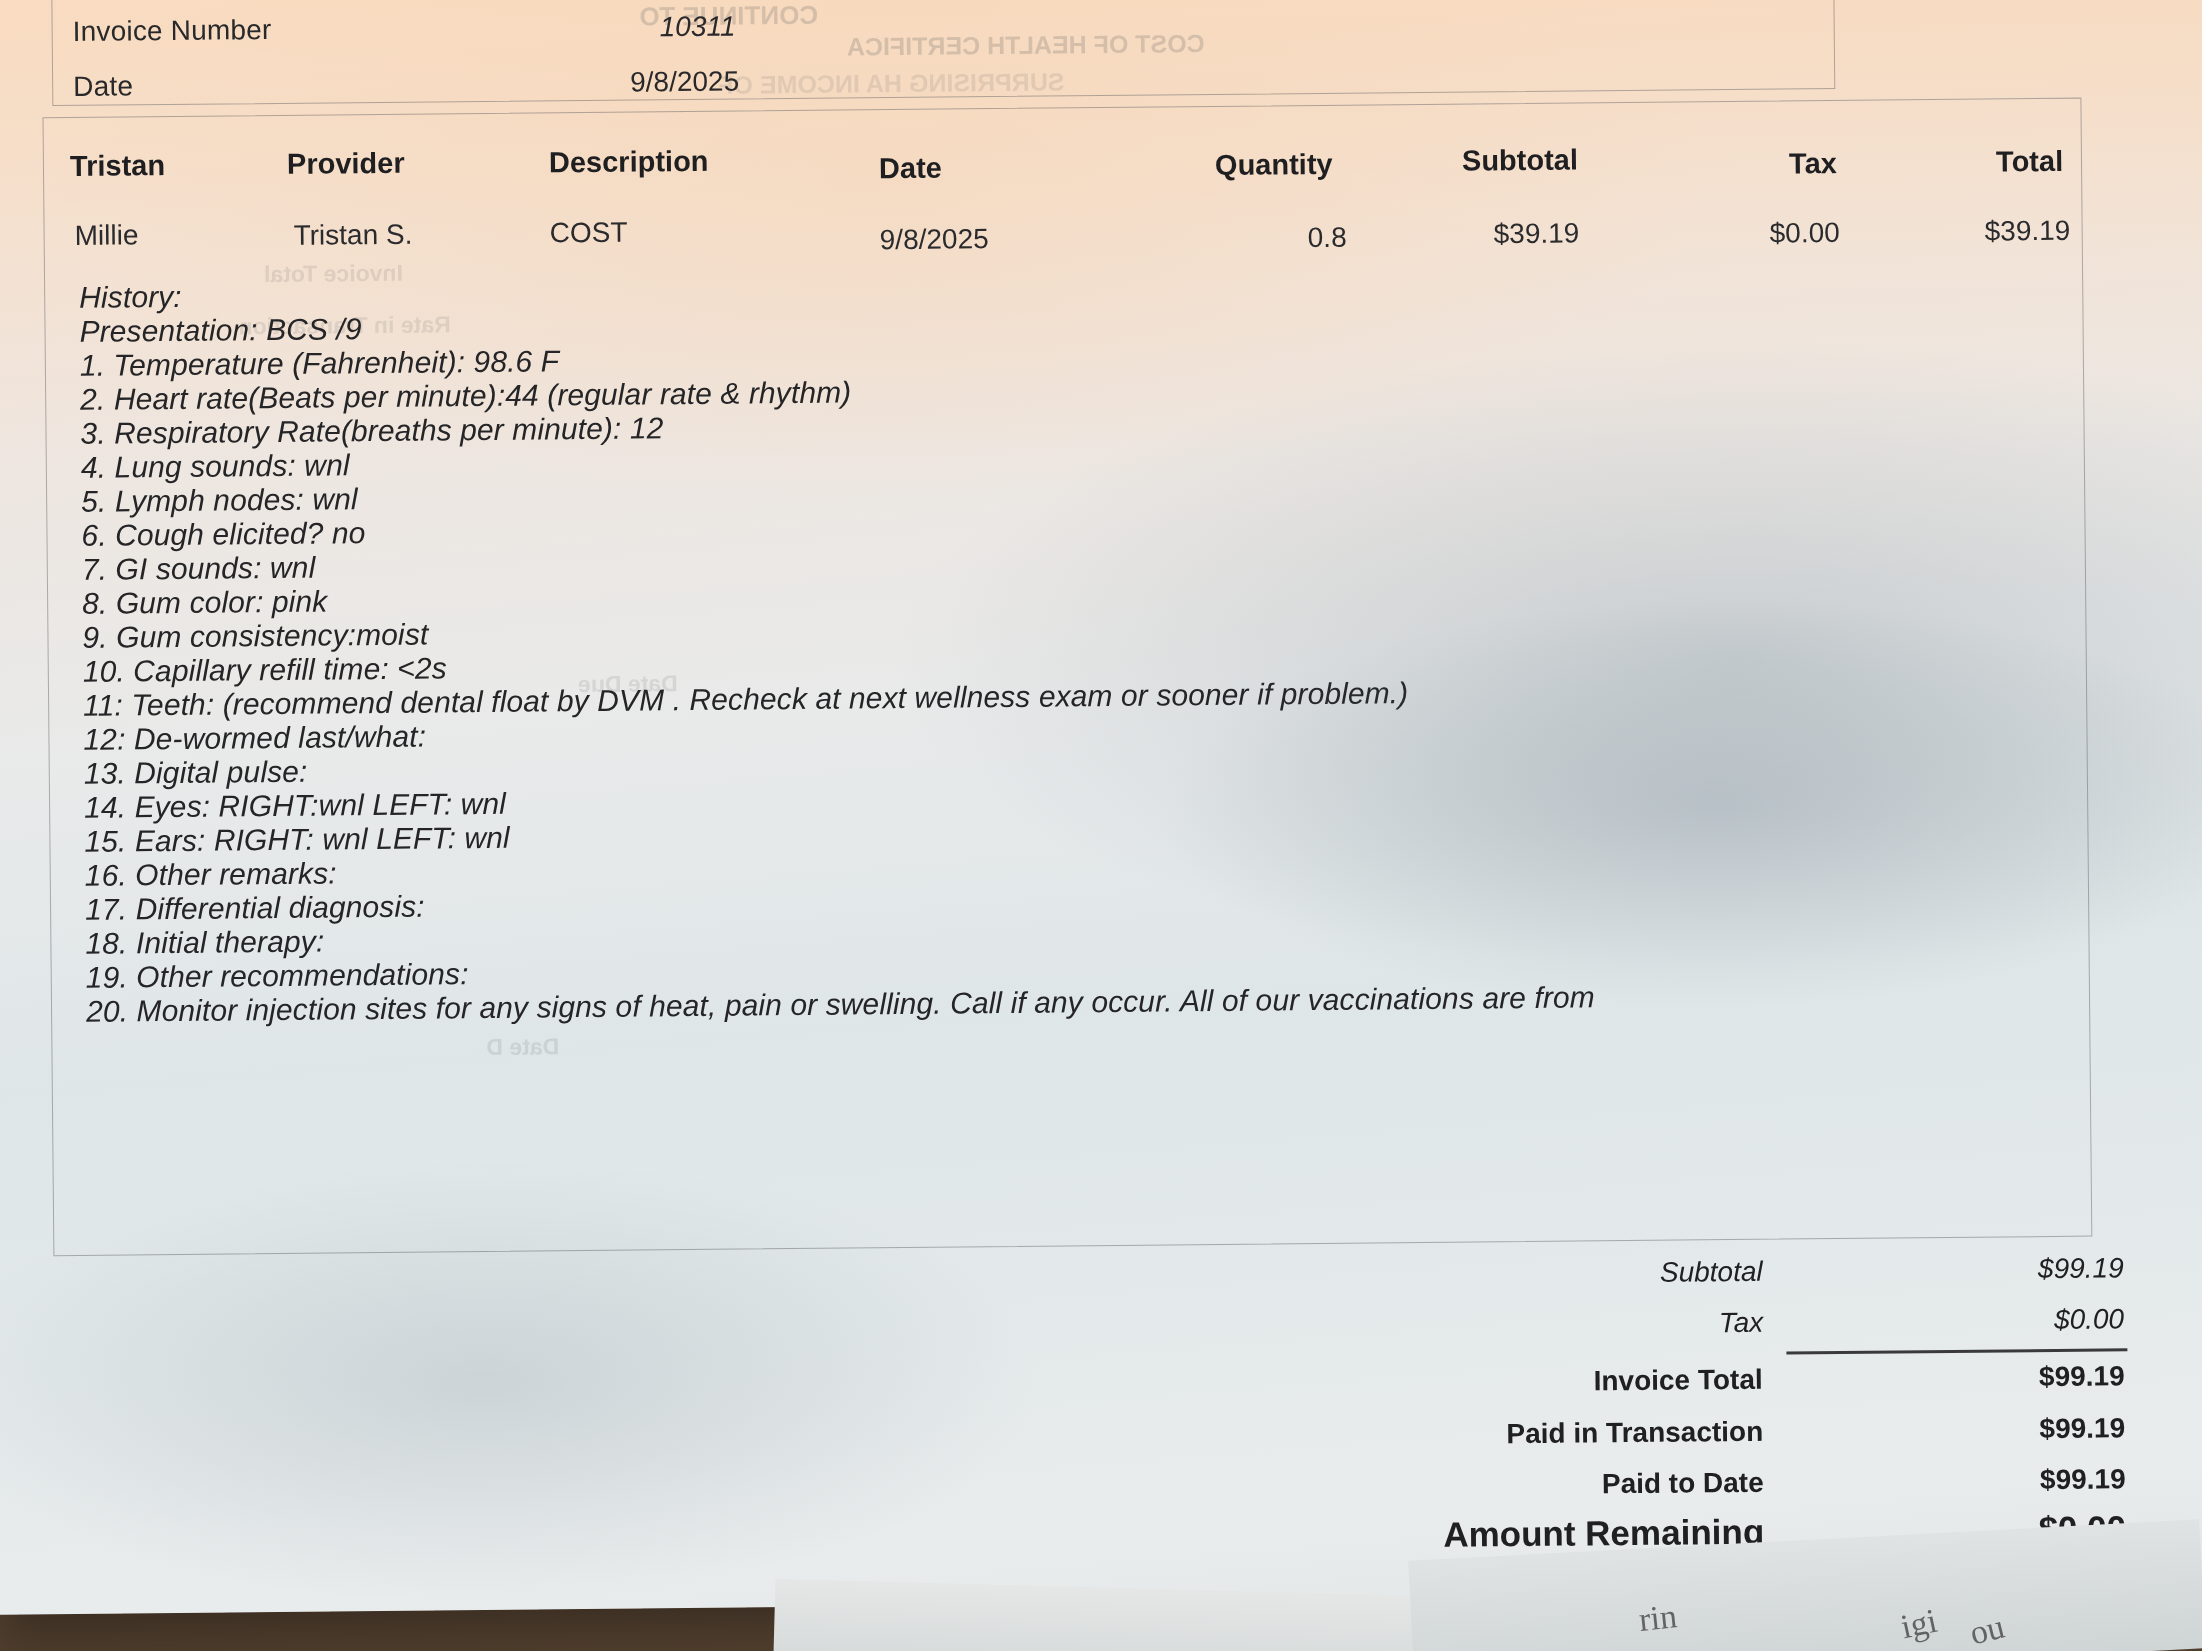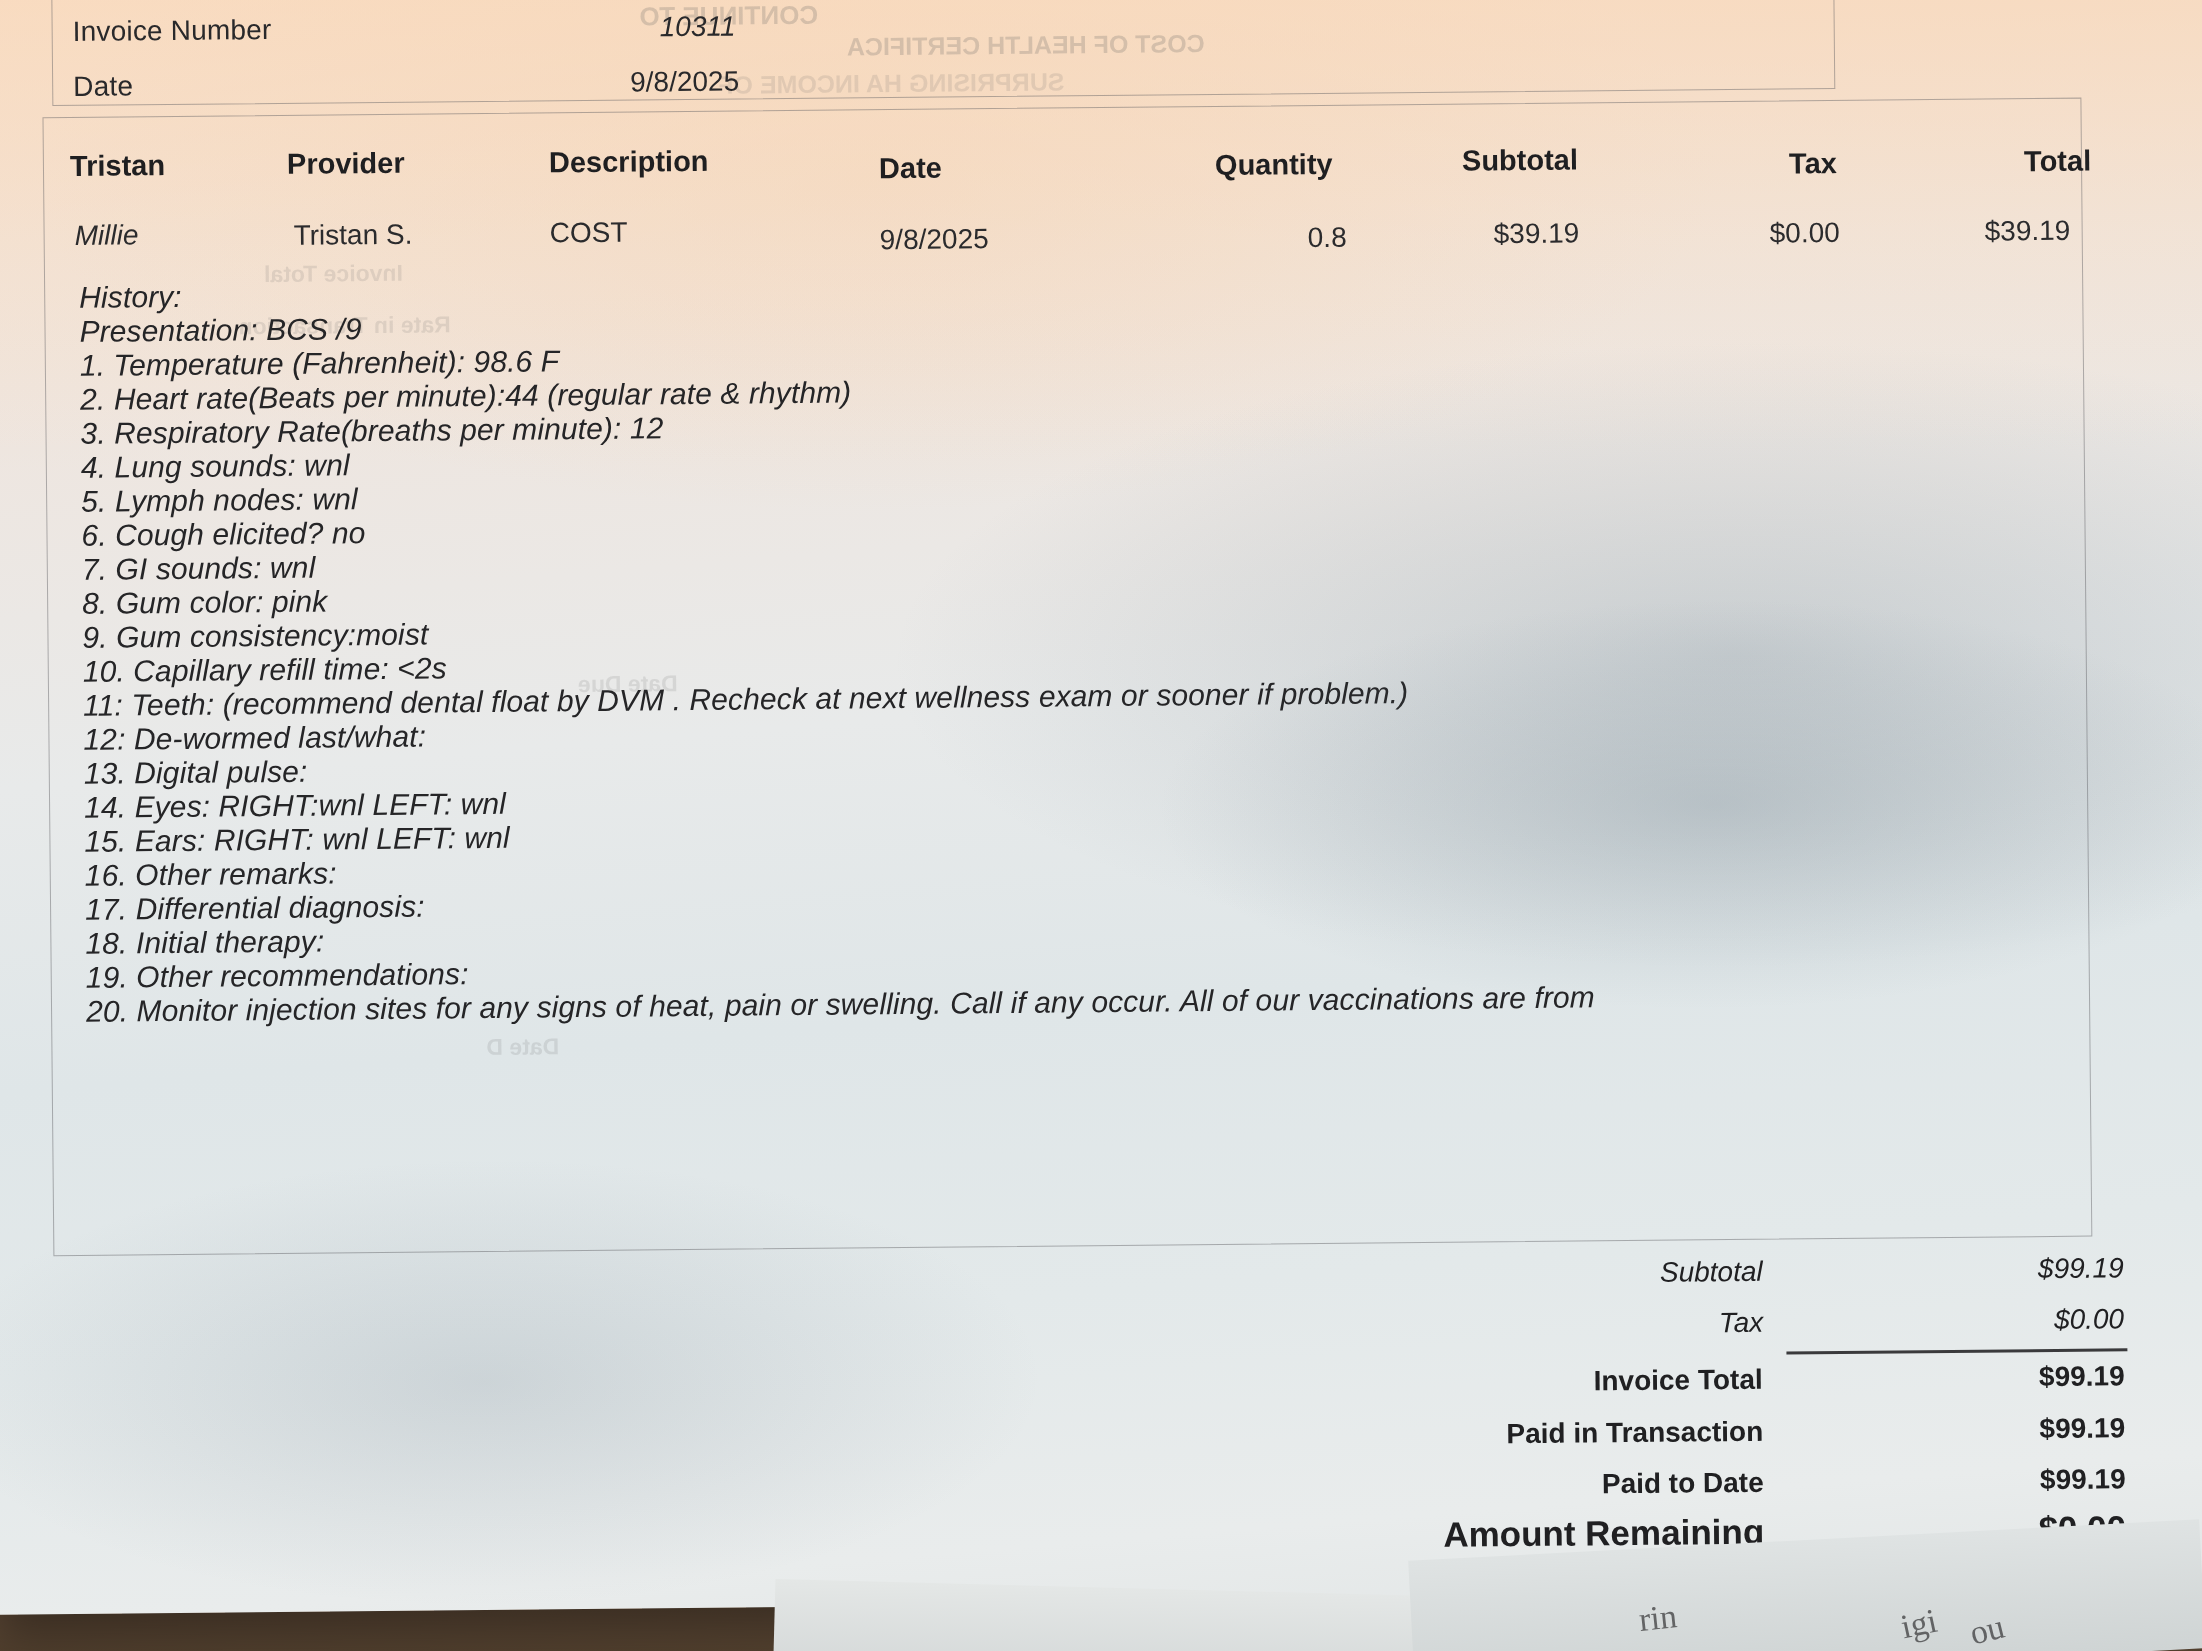--- a/index.html
+++ b/index.html
@@ -235,23 +235,23 @@
 
       <div class="tbl-box"></div>
 
       <div class="th" style="left:91px; top:162px;">Tristan</div>
       <div class="th" style="left:308px; top:162px;">Provider</div>
       <div class="th" style="left:570px; top:163px;">Description</div>
       <div class="th" style="left:900px; top:172px;">Date</div>
       <div class="th" style="left:1236px; top:172px;">Quantity</div>
       <div class="th" style="left:1483px; top:170px;">Subtotal</div>
       <div class="th" style="left:1810px; top:176px;">Tax</div>
-      <div class="th" style="left:2017px; top:176px;margin-left:28px;">Total</div>
-
-      <div class="td" style="left:95px; top:232px;font-style:italic;">Millie</div>
+      <div class="th" style="left:2017px; top:176px;">Total</div>
+
+      <div class="td" style="left:95px; top:232px;">Millie</div>
       <div class="td" style="left:314px; top:234px;">Tristan S.</div>
       <div class="td" style="left:570px; top:234px;">COST</div>
       <div class="td" style="left:900px; top:244px;">9/8/2025</div>
       <div class="td" style="left:1328px; top:246px;">0.8</div>
       <div class="td" style="left:1514px; top:244px;">$39.19</div>
       <div class="td" style="left:1790px; top:246px;">$0.00</div>
       <div class="td" style="left:2005px; top:246px;">$39.19</div>
 
       <div id="history">
         <div class="hline">History:</div>

